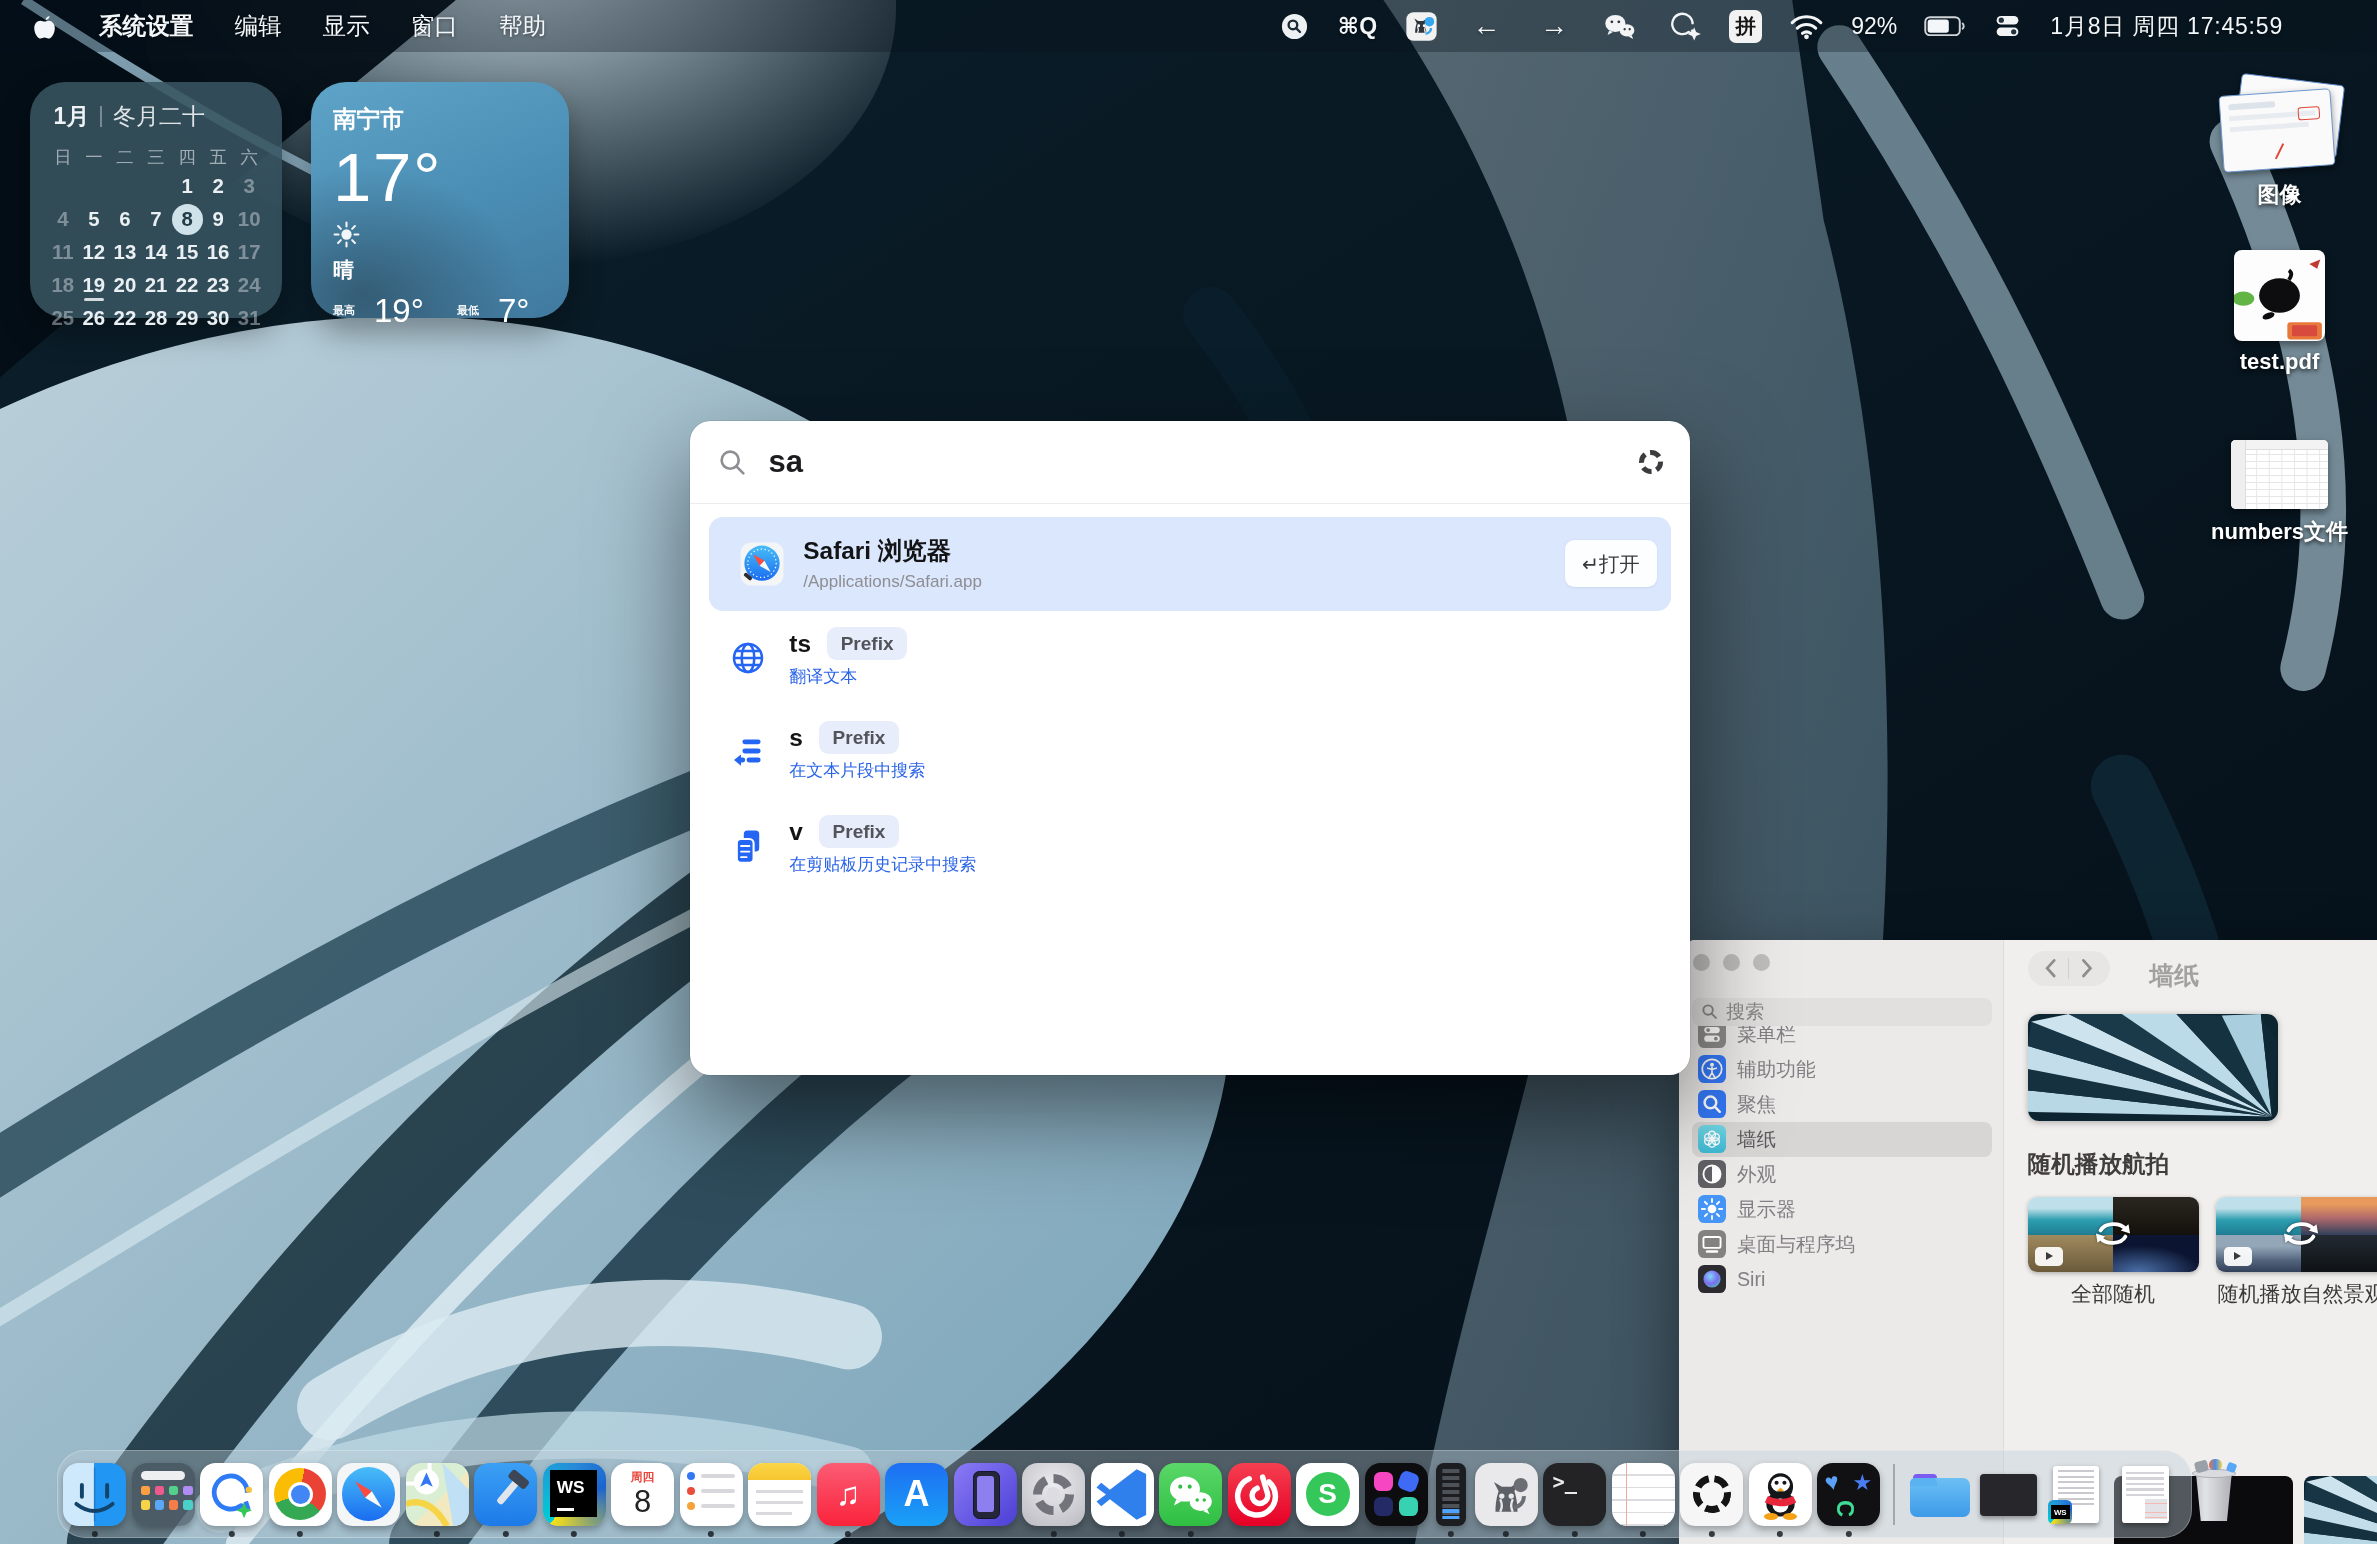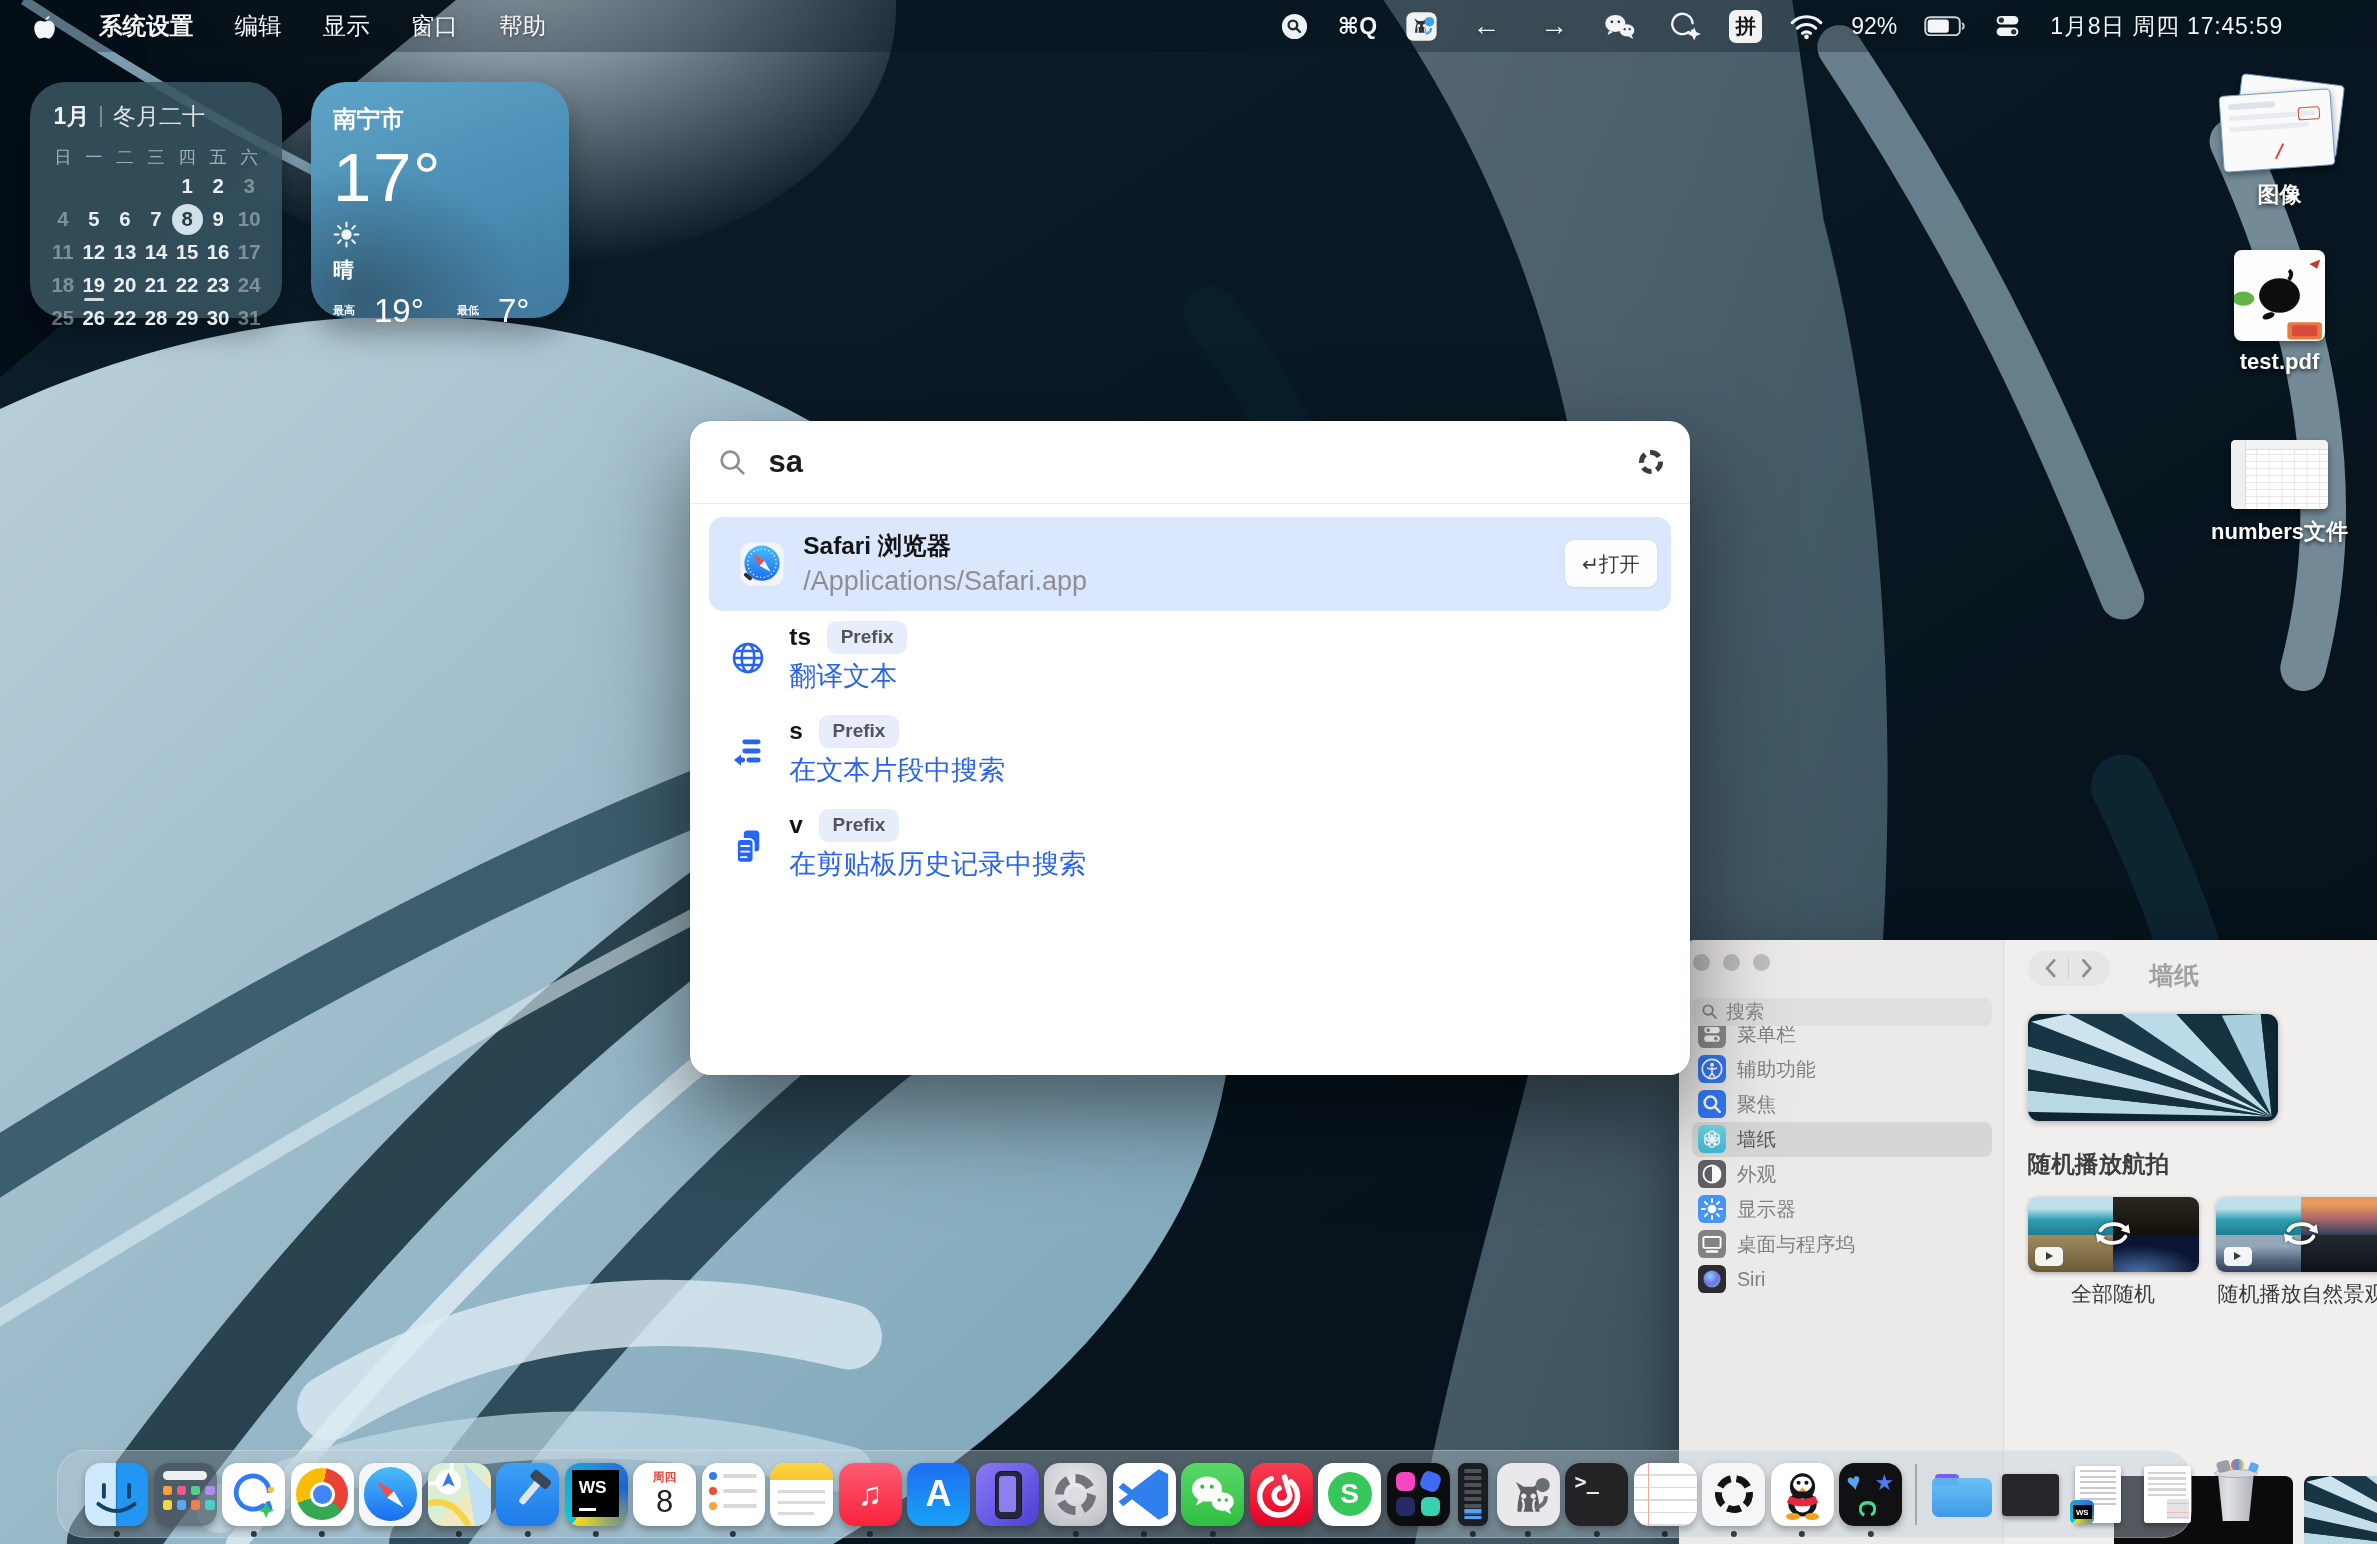--- a/index.html
+++ b/index.html
@@ -48,21 +48,21 @@
   #spotlight{left:690px;top:421px;width:1000px;height:654px;background:#fff;border-radius:20.4px;
     box-shadow:0 39px 94px rgba(0,0,0,.5),0 0 0 0.8px rgba(0,0,0,.08);z-index:60;}
   #sp-bar{display:flex;align-items:center;height:82px;padding:0 27px;border-bottom:1.6px solid #ececee;}
   #sp-query{font-size:31px;font-weight:600;color:#1c1c1e;margin-left:20.4px;flex:1;}
   #sp-list{padding:12.6px 19px;}
   .sp-row{display:flex;align-items:center;height:94px;border-radius:14px;padding:0 14px;position:relative;}
   .sp-row.sel{background:#dbe7fc;padding-left:28px;}
   .sp-ic{width:49px;height:49px;flex:0 0 49px;display:flex;align-items:center;justify-content:center;}
   .sp-tx{margin-left:17.3px;display:flex;flex-direction:column;justify-content:center;}
   .sp-title{font-size:24.4px;font-weight:600;color:#141416;display:flex;align-items:center;}
-  .sp-sub{font-size:27px;color:#8e8e93;margin-top:4.7px;}
+  .sp-sub{font-size:17px;color:#8e8e93;margin-top:4.7px;}
   .sp-sub.blue{color:#2a64e8;}
   .sp-badge{margin-left:auto;background:rgba(255,255,255,.95);border-radius:9.4px;padding:9.4px 17.3px;
     font-size:20.4px;color:#3a3a3c;font-weight:500;box-shadow:0 0.8px 2.4px rgba(0,0,0,.08);}
   .prefix-badge{margin-left:15.7px;background:#e8edfb;color:#53535a;font-size:19px;font-weight:700;
     padding:5.5px 14px;border-radius:9.4px;}
   .gear{width:23.6px;height:23.6px;border:5.5px dashed #3c3c3f;border-radius:50%;box-sizing:border-box;}
   
   .dfile{width:173px;text-align:center;z-index:10;}
   .dfile .lab{color:#fff;font-size:22px;font-weight:600;text-shadow:0 1.6px 4.7px rgba(0,0,0,.75);margin-top:7.9px;}
   .thumb-imgs{position:relative;width:126px;height:93px;margin:0 auto;}
@@ -97,21 +97,21 @@
   .wp-quad{width:171px;height:75px;border-radius:9.4px;overflow:hidden;display:grid;grid-template-columns:1fr 1fr;grid-template-rows:1fr 1fr;position:relative;box-shadow:0 1.6px 4.7px rgba(0,0,0,.25);}
   .wp-quad>div{width:100%;height:100%;}
   .wp-card .cap{text-align:center;font-size:21px;color:#3b3a38;margin-top:7.9px;white-space:nowrap;}
   .shuffle{position:absolute;left:50%;top:50%;transform:translate(-50%,-50%);filter:drop-shadow(0 0.8px 1.6px rgba(0,0,0,.5));}
   .playb{position:absolute;left:7.9px;bottom:6.3px;width:28px;height:19px;background:rgba(255,255,255,.92);border-radius:4.7px;display:flex;align-items:center;justify-content:center;}
   .playb i{display:block;width:0;height:0;border-left:7.9px solid #3a3a3a;border-top:4.7px solid transparent;border-bottom:4.7px solid transparent;}
   .bd-thumb{position:absolute;border-radius:7.9px;overflow:hidden;}
   
   #dock{left:57px;top:1450px;width:2135px;height:88px;background:rgba(190,205,214,.40);
     border:0.8px solid rgba(255,255,255,.25);border-radius:28px;z-index:80;display:flex;align-items:center;
-    padding:0 27px;box-sizing:border-box;gap:5.5px;}
+    padding:0 5px;box-sizing:border-box;gap:5.5px;}
   .ditem{position:relative;width:63px;height:63px;flex:0 0 auto;}
   .ditem.slim{width:36px;}
   .dibg{position:absolute;inset:0;border-radius:15.7px;overflow:hidden;box-shadow:0 3.1px 7px rgba(0,0,0,.28);}
   .dot{position:absolute;left:50%;bottom:-11.8px;transform:translateX(-50%);width:6.3px;height:6.3px;border-radius:50%;background:rgba(25,30,35,.85);}
   .dsep{width:1.6px;height:61px;background:rgba(20,30,40,.28);margin:0 7.9px;flex:0 0 auto;}
   .full{position:absolute;inset:0;width:100%;height:100%;}
   .mono{font-family:"DejaVu Sans Mono","Liberation Mono",monospace;}
 </style>
 </head>
 <body>

